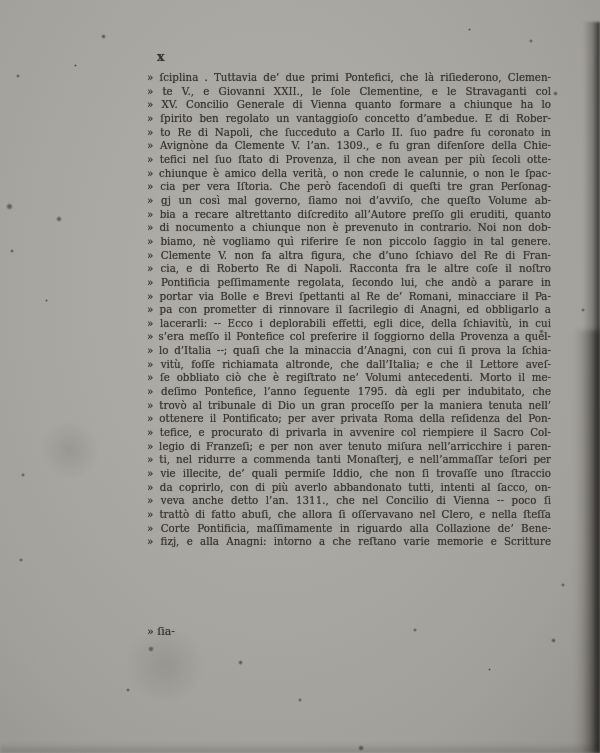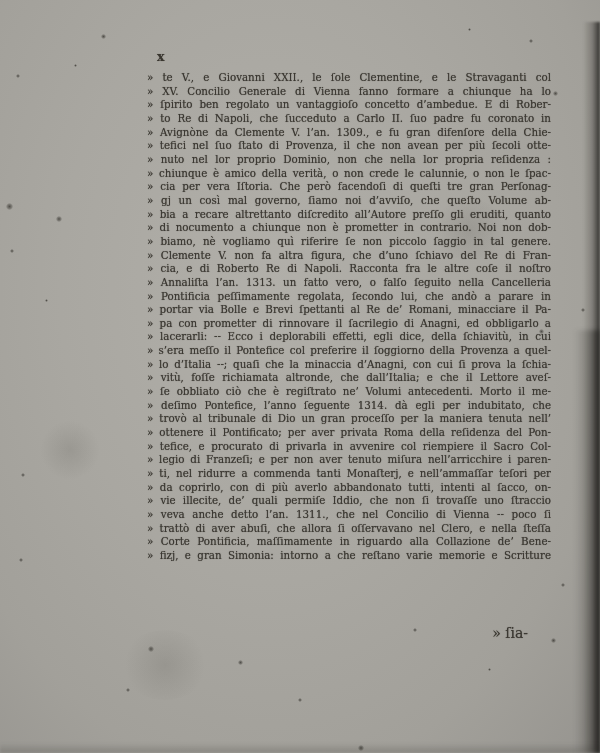--- a/index.html
+++ b/index.html
@@ -52,22 +52,22 @@
   }
   .line {
     height: 13.66px; line-height: 13.66px;
     white-space: normal; overflow: hidden;
     text-align: justify;
     text-align-last: justify;
     word-spacing: 0.2px;
   }
   .catchword {
     position: absolute; left: 147px; top: 625px; width: 381px;
-    text-align: right;
-    color: #3b3832; font-size: 14px;
+    text-align: left;
+    color: #3b3832; font-size: 11px;
     text-shadow: 0 0 0.8px rgba(59,56,50,0.75);
     filter: blur(0.22px);
   }
 </style>
 </head>
 <body>
 
 <div class="page">
 
   <div>
@@ -95,56 +95,55 @@
     <div class="speck" style="left:561px; top:583px; width:4px; height:4px;"></div>
     <div class="speck" style="left:21px; top:473px; width:4px; height:4px;"></div>
     <div class="blotch" style="left:40px; top:420px; width:60px; height:60px;"></div>
     <div class="blotch" style="left:120px; top:630px; width:90px; height:70px;"></div>
     <div class="blotch" style="left:430px; top:200px; width:80px; height:60px;"></div>
   </div>
 
   <div class="page-number">x</div>
 
   <div class="text-block">
+    <div class="line">» ſciplina . Tuttavia de’ due primi Pontefici, che là riſiederono, Clemen-</div>
     <div class="line">» te V., e Giovanni XXII., le ſole Clementine, e le Stravaganti col</div>
-    <div class="line">» XV. Concilio Generale di Vienna fanno formare a chiunque ha lo</div>
+    <div class="line">» XV. Concilio Generale di Vienna quanto formare a chiunque ha lo</div>
     <div class="line">» ſpirito ben regolato un vantaggioſo concetto d’ambedue. E di Rober-</div>
     <div class="line">» to Re di Napoli, che ſucceduto a Carlo II. ſuo padre fu coronato in</div>
     <div class="line">» Avignòne da Clemente V. l’an. 1309., e fu gran difenſore della Chie-</div>
     <div class="line">» tefici nel ſuo ſtato di Provenza, il che non avean per più ſecoli otte-</div>
-    <div class="line">» nuto nel lor proprio Dominio, non che nella lor propria reſidenza :</div>
     <div class="line">» chiunque è amico della verità, o non crede le calunnie, o non le ſpac-</div>
     <div class="line">» cia per vera Iſtoria. Che però facendoſi di queſti tre gran Perſonag-</div>
     <div class="line">» gj un così mal governo, ſiamo noi d’avviſo, che queſto Volume ab-</div>
     <div class="line">» bia a recare altrettanto diſcredito all’Autore preſſo gli eruditi, quanto</div>
-    <div class="line">» di nocumento a chiunque non è prometter in contrario. Noi non dob-</div>
+    <div class="line">» di nocumento a chiunque non è prevenuto in contrario. Noi non dob-</div>
     <div class="line">» biamo, nè vogliamo quì riferire ſe non piccolo ſaggio in tal genere.</div>
     <div class="line">» Clemente V. non fa altra figura, che d’uno ſchiavo del Re di Fran-</div>
     <div class="line">» cia, e di Roberto Re di Napoli. Racconta fra le altre coſe il noſtro</div>
-    <div class="line">» Annaliſta l’an. 1313. un fatto vero, o falſo ſeguito nella Cancelleria</div>
     <div class="line">» Pontificia peſſimamente regolata, ſecondo lui, che andò a parare in</div>
     <div class="line">» portar via Bolle e Brevi ſpettanti al Re de’ Romani, minacciare il Pa-</div>
     <div class="line">» pa con prometter di rinnovare il ſacrilegio di Anagni, ed obbligarlo a</div>
     <div class="line">» lacerarli: -- Ecco i deplorabili effetti, egli dice, della ſchiavitù, in cui</div>
     <div class="line">» s’era meſſo il Pontefice col preferire il ſoggiorno della Provenza a quel-</div>
     <div class="line">» lo d’Italia --; quaſi che la minaccia d’Anagni, con cui ſi prova la ſchia-</div>
     <div class="line">» vitù, foſſe richiamata altronde, che dall’Italia; e che il Lettore aveſ-</div>
     <div class="line">» ſe obbliato ciò che è regiſtrato ne’ Volumi antecedenti. Morto il me-</div>
-    <div class="line">» deſimo Pontefice, l’anno ſeguente 1314. dà egli per indubitato, che</div>
+    <div class="line">» deſimo Pontefice, l’anno ſeguente 1795. dà egli per indubitato, che</div>
     <div class="line">» trovò al tribunale di Dio un gran proceſſo per la maniera tenuta nell’</div>
     <div class="line">» ottenere il Pontificato; per aver privata Roma della reſidenza del Pon-</div>
     <div class="line">» tefice, e procurato di privarla in avvenire col riempiere il Sacro Col-</div>
     <div class="line">» legio di Franzeſi; e per non aver tenuto miſura nell’arricchire i paren-</div>
     <div class="line">» ti, nel ridurre a commenda tanti Monaſterj, e nell’ammaſſar teſori per</div>
+    <div class="line">» vie illecite, de’ quali permiſe Iddio, che non ſi trovaſſe uno ſtraccio</div>
     <div class="line">» da coprirlo, con di più averlo abbandonato tutti, intenti al ſacco, on-</div>
-    <div class="line">» vie illecite, de’ quali permiſe Iddio, che non ſi trovaſſe uno ſtraccio</div>
     <div class="line">» veva anche detto l’an. 1311., che nel Concilio di Vienna -- poco ſi</div>
-    <div class="line">» trattò di aver abuſi, che allora ſi oſſervavano nel Clero, e nella ſteſſa</div>
+    <div class="line">» trattò di fatto abuſi, che allora ſi oſſervavano nel Clero, e nella ſteſſa</div>
     <div class="line">» Corte Pontificia, maſſimamente in riguardo alla Collazione de’ Bene-</div>
-    <div class="line">» fizj, e gran Simonia: intorno a che reſtano varie memorie e Scritture</div>
+    <div class="line">» fizj, e alla Anagni: intorno a che reſtano varie memorie e Scritture</div>
   </div>
 
   <div class="catchword">» ſia-</div>
 
   <div class="edge-right"></div>
   <div class="edge-right-low"></div>
   <div class="edge-bottom"></div>
 </div>
 
 </body></html>

